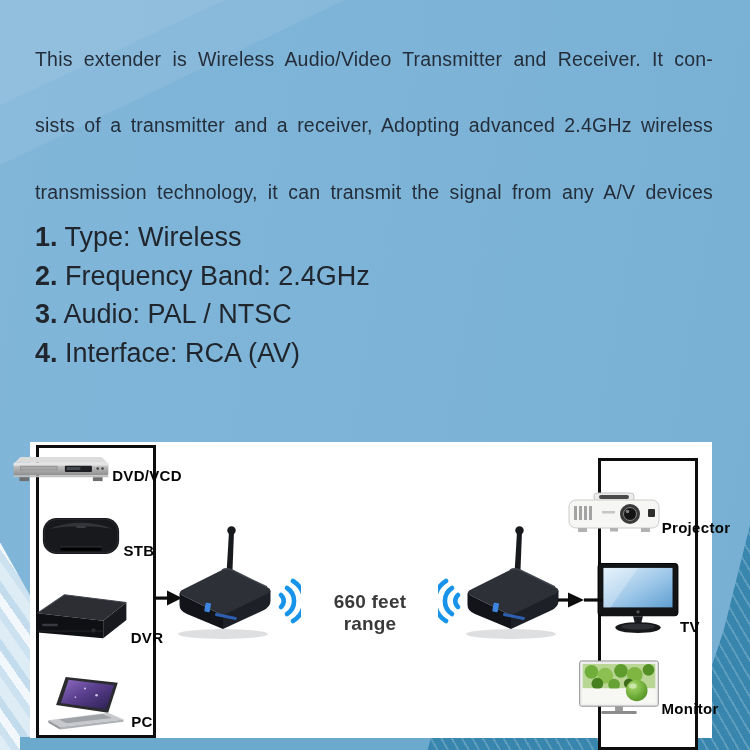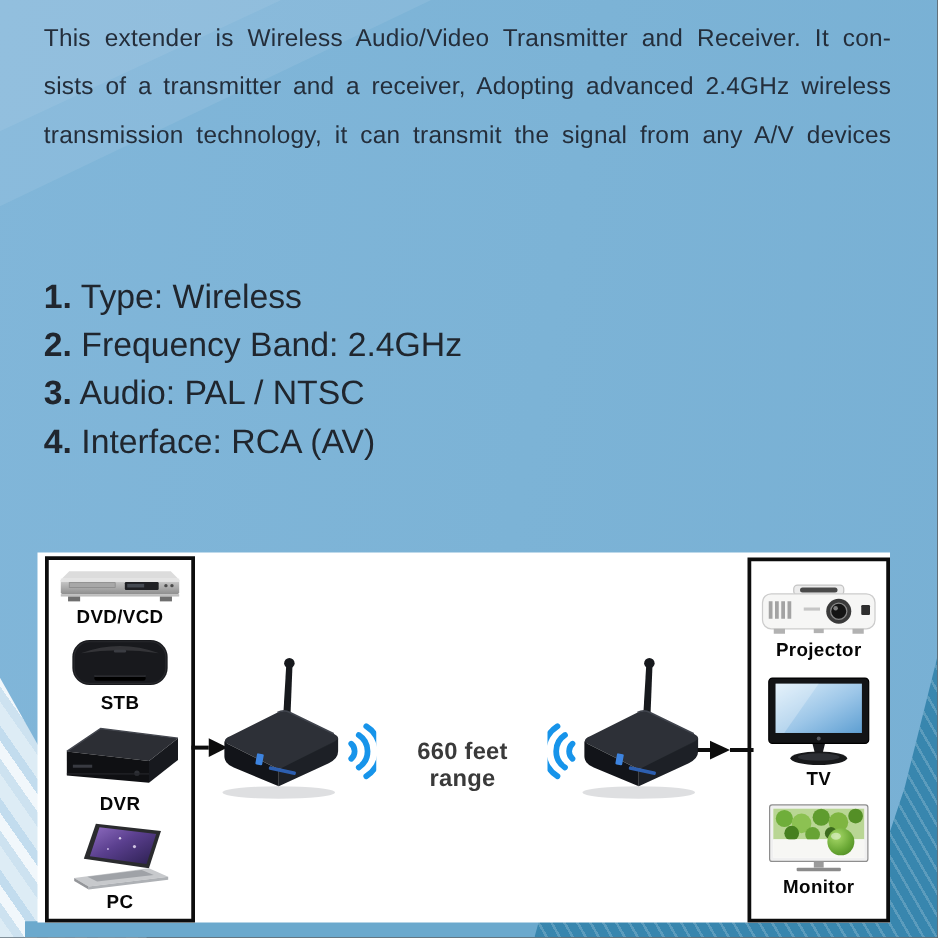--- a/index.html
+++ b/index.html
@@ -19,33 +19,33 @@
   .bg-band{position:absolute;inset:0;z-index:1;
     background-image:
       repeating-linear-gradient(60deg,rgba(255,255,255,0.18) 0 2px,rgba(255,255,255,0) 2px 9px),
       linear-gradient(150deg,#66a5c9 20%,#4992ba 55%,#3886ae 85%);
     clip-path:polygon(100% 70%,100% 100%,57% 100%,57.5% 98.2%,92% 97.5%,96.5% 84%);}
   .bg-understrip{position:absolute;left:20px;top:737px;width:420px;height:13px;
     background:#6ba9cd;z-index:1;}
   
   .desc{position:absolute;left:35px;top:12px;width:678px;z-index:3;
     color:#242e3b;font-size:19.5px;line-height:38.4px;letter-spacing:0.2px;}
-  .desc-line{text-align:justify;text-align-last:justify;white-space:normal;}
+  .desc-line{text-align:justify;text-align-last:justify;white-space:normal;margin-top:28px;}
   .specs{position:absolute;left:35px;top:218px;width:660px;z-index:3;
     color:#20262e;font-size:27px;line-height:38.5px;}
   .spec-num{font-weight:700;}
   .spec-overlay{color:#ffffff;font-weight:700;margin-left:-7px;
     -webkit-text-stroke:0.8px #3a4856;text-shadow:0 0 1px #3a4856;}
   
   .panel{position:absolute;left:30px;top:442px;width:682px;height:296px;background:#ffffff;z-index:2;}
   .devbox{position:absolute;z-index:3;border:3px solid #0d0d0d;background:#ffffff;
     display:flex;flex-direction:column;align-items:center;box-sizing:border-box;}
   .box-left{left:36px;top:445px;width:120px;height:293px;padding:7px 0 5px;justify-content:space-between;}
-  .box-right{left:598px;top:446px;width:114px;height:292px;padding:6px 0 5px;justify-content:space-evenly;}
-  .dev{display:flex;flex-direction:column;align-items:center;}
+  .box-right{left:598px;top:458px;width:100px;height:292px;padding:6px 0 5px;justify-content:space-evenly;}
+  .dev{display:flex;align-items:flex-end;}
   .dev-label{font-weight:700;font-size:15px;color:#060606;letter-spacing:0.3px;margin-top:1px;}
   .abs{position:absolute;z-index:3;}
   .range-label{position:absolute;left:318px;top:591px;width:104px;z-index:3;
     text-align:center;font-size:19px;font-weight:600;color:#3a3a3a;letter-spacing:0.2px;}
   .wifi-left{transform:scaleX(-1);}
 </style>
 </head>
 <body>
 
 <div class="stage">

